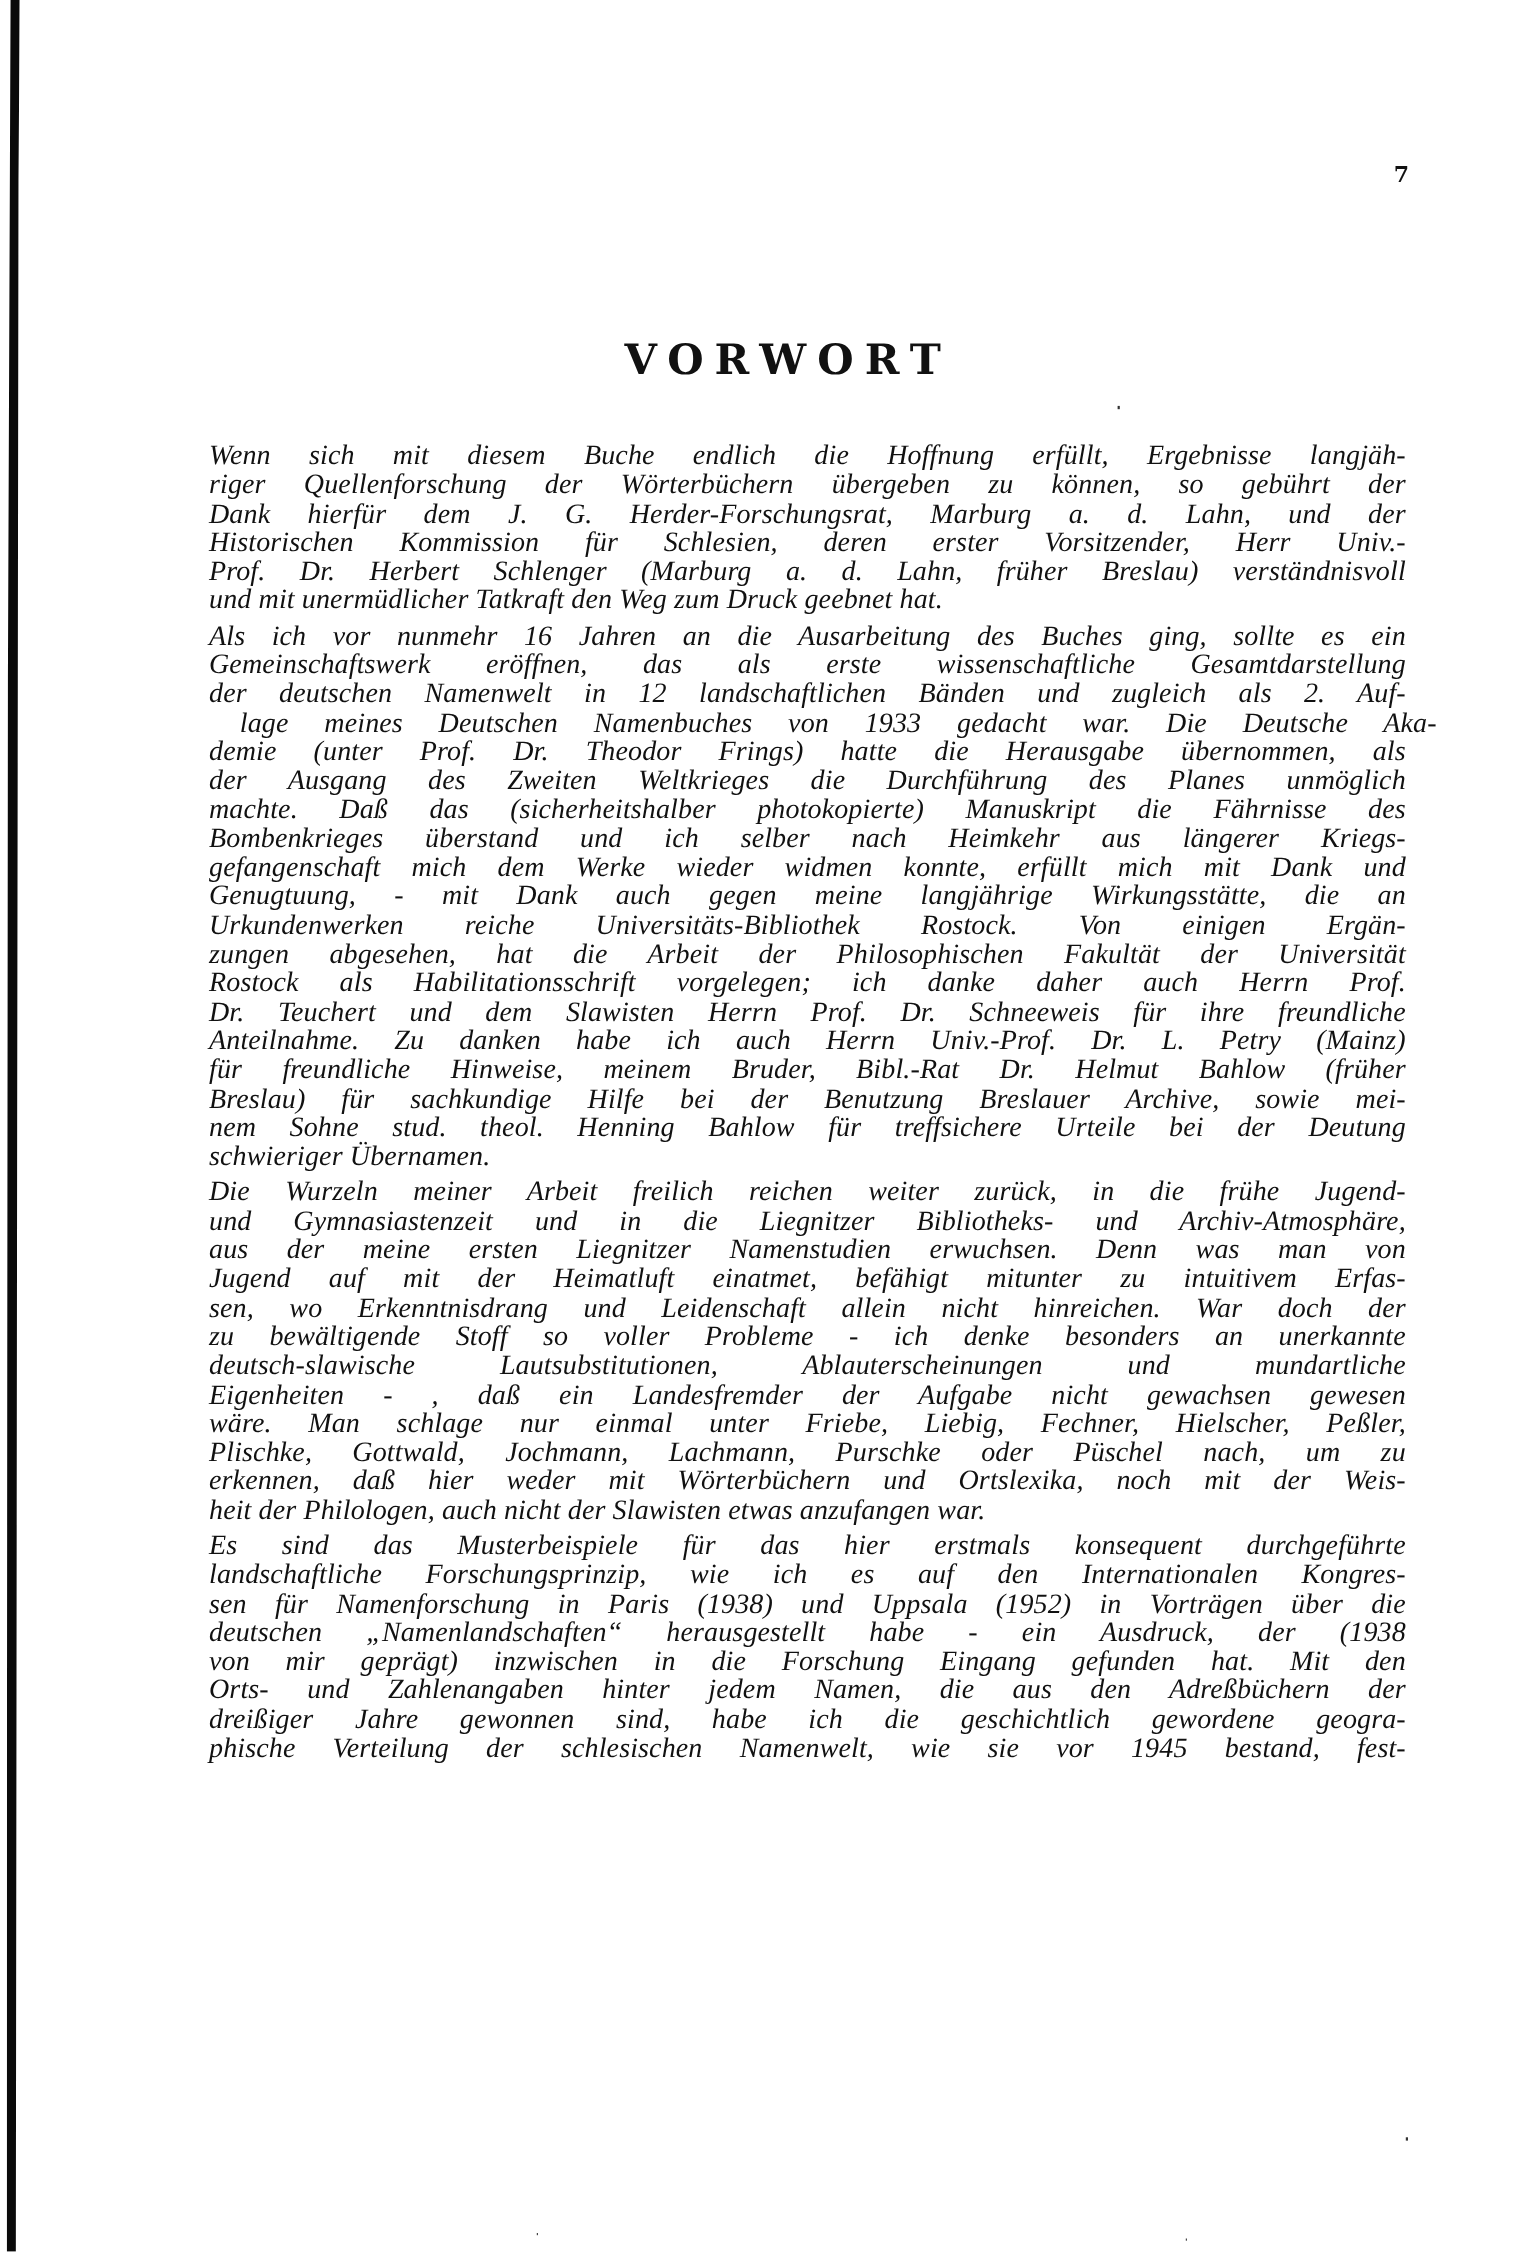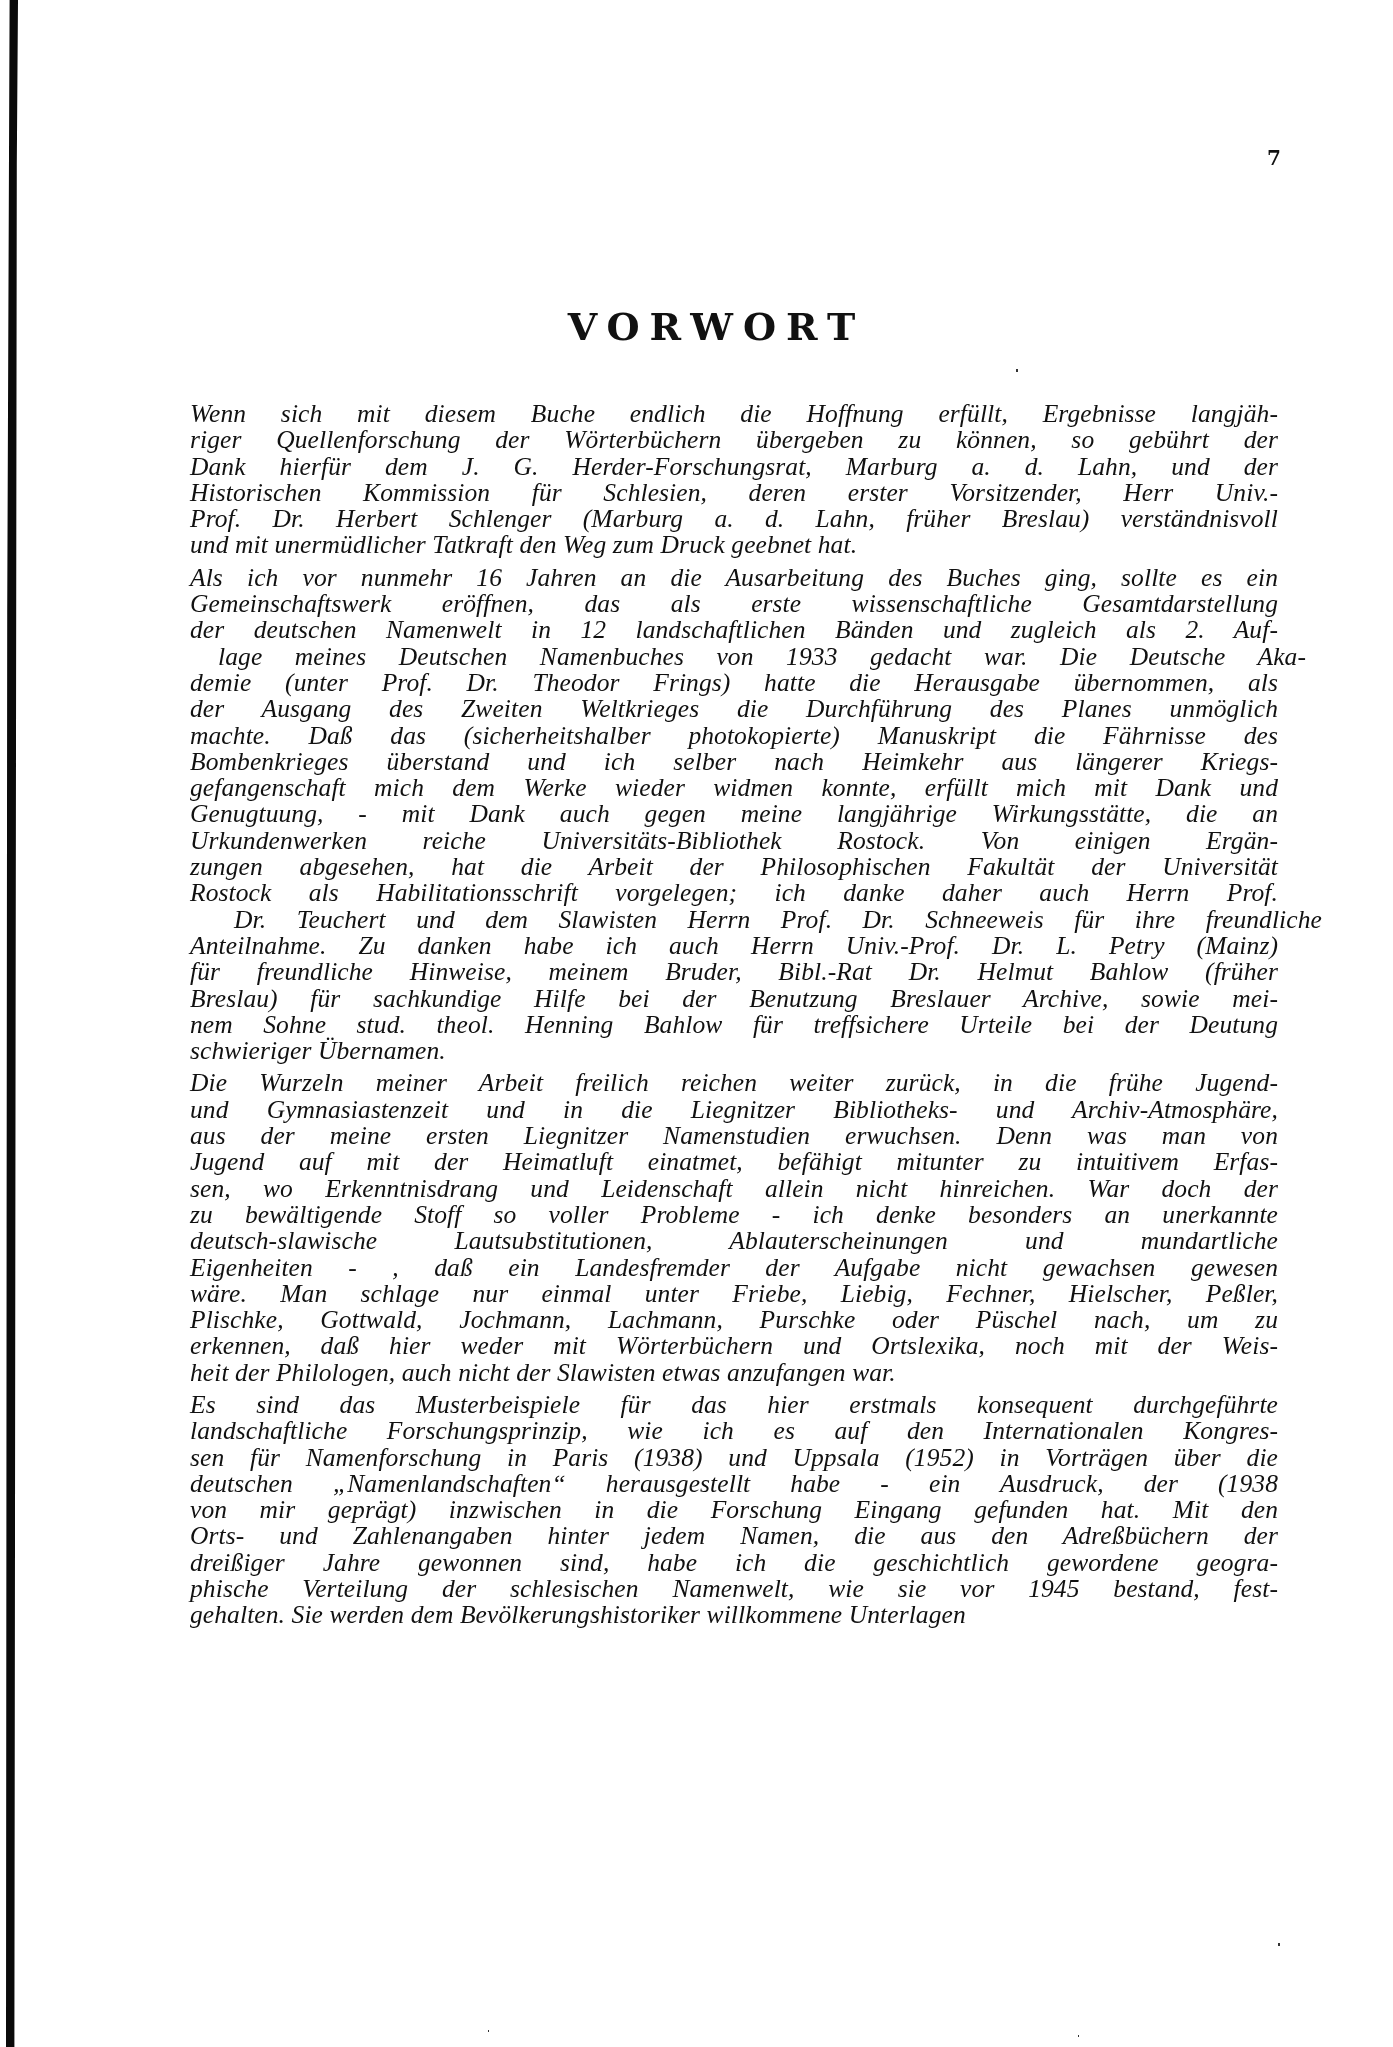--- a/index.html
+++ b/index.html
@@ -103,21 +103,21 @@
       <span class="line" style="display: block; width: 1088px; margin-left: 28px;">lage meines Deutschen Namenbuches von 1933 gedacht war. Die Deutsche Aka-</span>
       <span class="line" style="display: block; width: 1088px;">demie (unter Prof. Dr. Theodor Frings) hatte die Herausgabe übernommen, als</span>
       <span class="line" style="display: block; width: 1088px;">der Ausgang des Zweiten Weltkrieges die Durchführung des Planes unmöglich</span>
       <span class="line" style="display: block; width: 1088px;">machte. Daß das (sicherheitshalber photokopierte) Manuskript die Fährnisse des</span>
       <span class="line" style="display: block; width: 1088px;">Bombenkrieges überstand und ich selber nach Heimkehr aus längerer Kriegs-</span>
       <span class="line" style="display: block; width: 1088px;">gefangenschaft mich dem Werke wieder widmen konnte, erfüllt mich mit Dank und</span>
       <span class="line" style="display: block; width: 1088px;">Genugtuung, - mit Dank auch gegen meine langjährige Wirkungsstätte, die an</span>
       <span class="line" style="display: block; width: 1088px;">Urkundenwerken reiche Universitäts-Bibliothek Rostock. Von einigen Ergän-</span>
       <span class="line" style="display: block; width: 1088px;">zungen abgesehen, hat die Arbeit der Philosophischen Fakultät der Universität</span>
       <span class="line" style="display: block; width: 1088px;">Rostock als Habilitationsschrift vorgelegen; ich danke daher auch Herrn Prof.</span>
-      <span class="line" style="display: block; width: 1088px; margin-left: 44px;">Dr. Teuchert und dem Slawisten Herrn Prof. Dr. Schneeweis für ihre freundliche</span>
+      <span class="line" style="display: block; width: 1088px;">Dr. Teuchert und dem Slawisten Herrn Prof. Dr. Schneeweis für ihre freundliche</span>
       <span class="line" style="display: block; width: 1088px;">Anteilnahme. Zu danken habe ich auch Herrn Univ.-Prof. Dr. L. Petry (Mainz)</span>
       <span class="line" style="display: block; width: 1088px;">für freundliche Hinweise, meinem Bruder, Bibl.-Rat Dr. Helmut Bahlow (früher</span>
       <span class="line" style="display: block; width: 1088px;">Breslau) für sachkundige Hilfe bei der Benutzung Breslauer Archive, sowie mei-</span>
       <span class="line" style="display: block; width: 1088px;">nem Sohne stud. theol. Henning Bahlow für treffsichere Urteile bei der Deutung</span>
       <span class="line last" style="display: block; width: auto;">schwieriger Übernamen.</span>
     </div>
   <div class="para">
       <span class="line" style="display: block; width: 1088px;">Die Wurzeln meiner Arbeit freilich reichen weiter zurück, in die frühe Jugend-</span>
       <span class="line" style="display: block; width: 1088px;">und Gymnasiastenzeit und in die Liegnitzer Bibliotheks- und Archiv-Atmosphäre,</span>
       <span class="line" style="display: block; width: 1088px;">aus der meine ersten Liegnitzer Namenstudien erwuchsen. Denn was man von</span>
@@ -133,20 +133,19 @@
     </div>
   <div class="para">
       <span class="line" style="display: block; width: 1088px;">Es sind das Musterbeispiele für das hier erstmals konsequent durchgeführte</span>
       <span class="line" style="display: block; width: 1088px;">landschaftliche Forschungsprinzip, wie ich es auf den Internationalen Kongres-</span>
       <span class="line" style="display: block; width: 1088px;">sen für Namenforschung in Paris (1938) und Uppsala (1952) in Vorträgen über die</span>
       <span class="line" style="display: block; width: 1088px;">deutschen „Namenlandschaften“ herausgestellt habe - ein Ausdruck, der (1938</span>
       <span class="line" style="display: block; width: 1088px;">von mir geprägt) inzwischen in die Forschung Eingang gefunden hat. Mit den</span>
       <span class="line" style="display: block; width: 1088px;">Orts- und Zahlenangaben hinter jedem Namen, die aus den Adreßbüchern der</span>
       <span class="line" style="display: block; width: 1088px;">dreißiger Jahre gewonnen sind, habe ich die geschichtlich gewordene geogra-</span>
       <span class="line" style="display: block; width: 1088px;">phische Verteilung der schlesischen Namenwelt, wie sie vor 1945 bestand, fest-</span>
-      <span class="line last" style="display: block; width: auto;">gehalten. Sie werden dem Bevölkerungshistoriker willkommene Unterlagen</span>
     </div>
 </div>
 
 <div class="speck" style="left:1016px; top:369px;"></div>
 <div class="speck" style="left:1278px; top:1943px;"></div>
 <div class="speck" style="left:488px; top:2030px; height:2px; width:1px;"></div>
 <div class="speck" style="left:1078px; top:2035px; height:2px; width:1px;"></div>
 
 </body></html>

